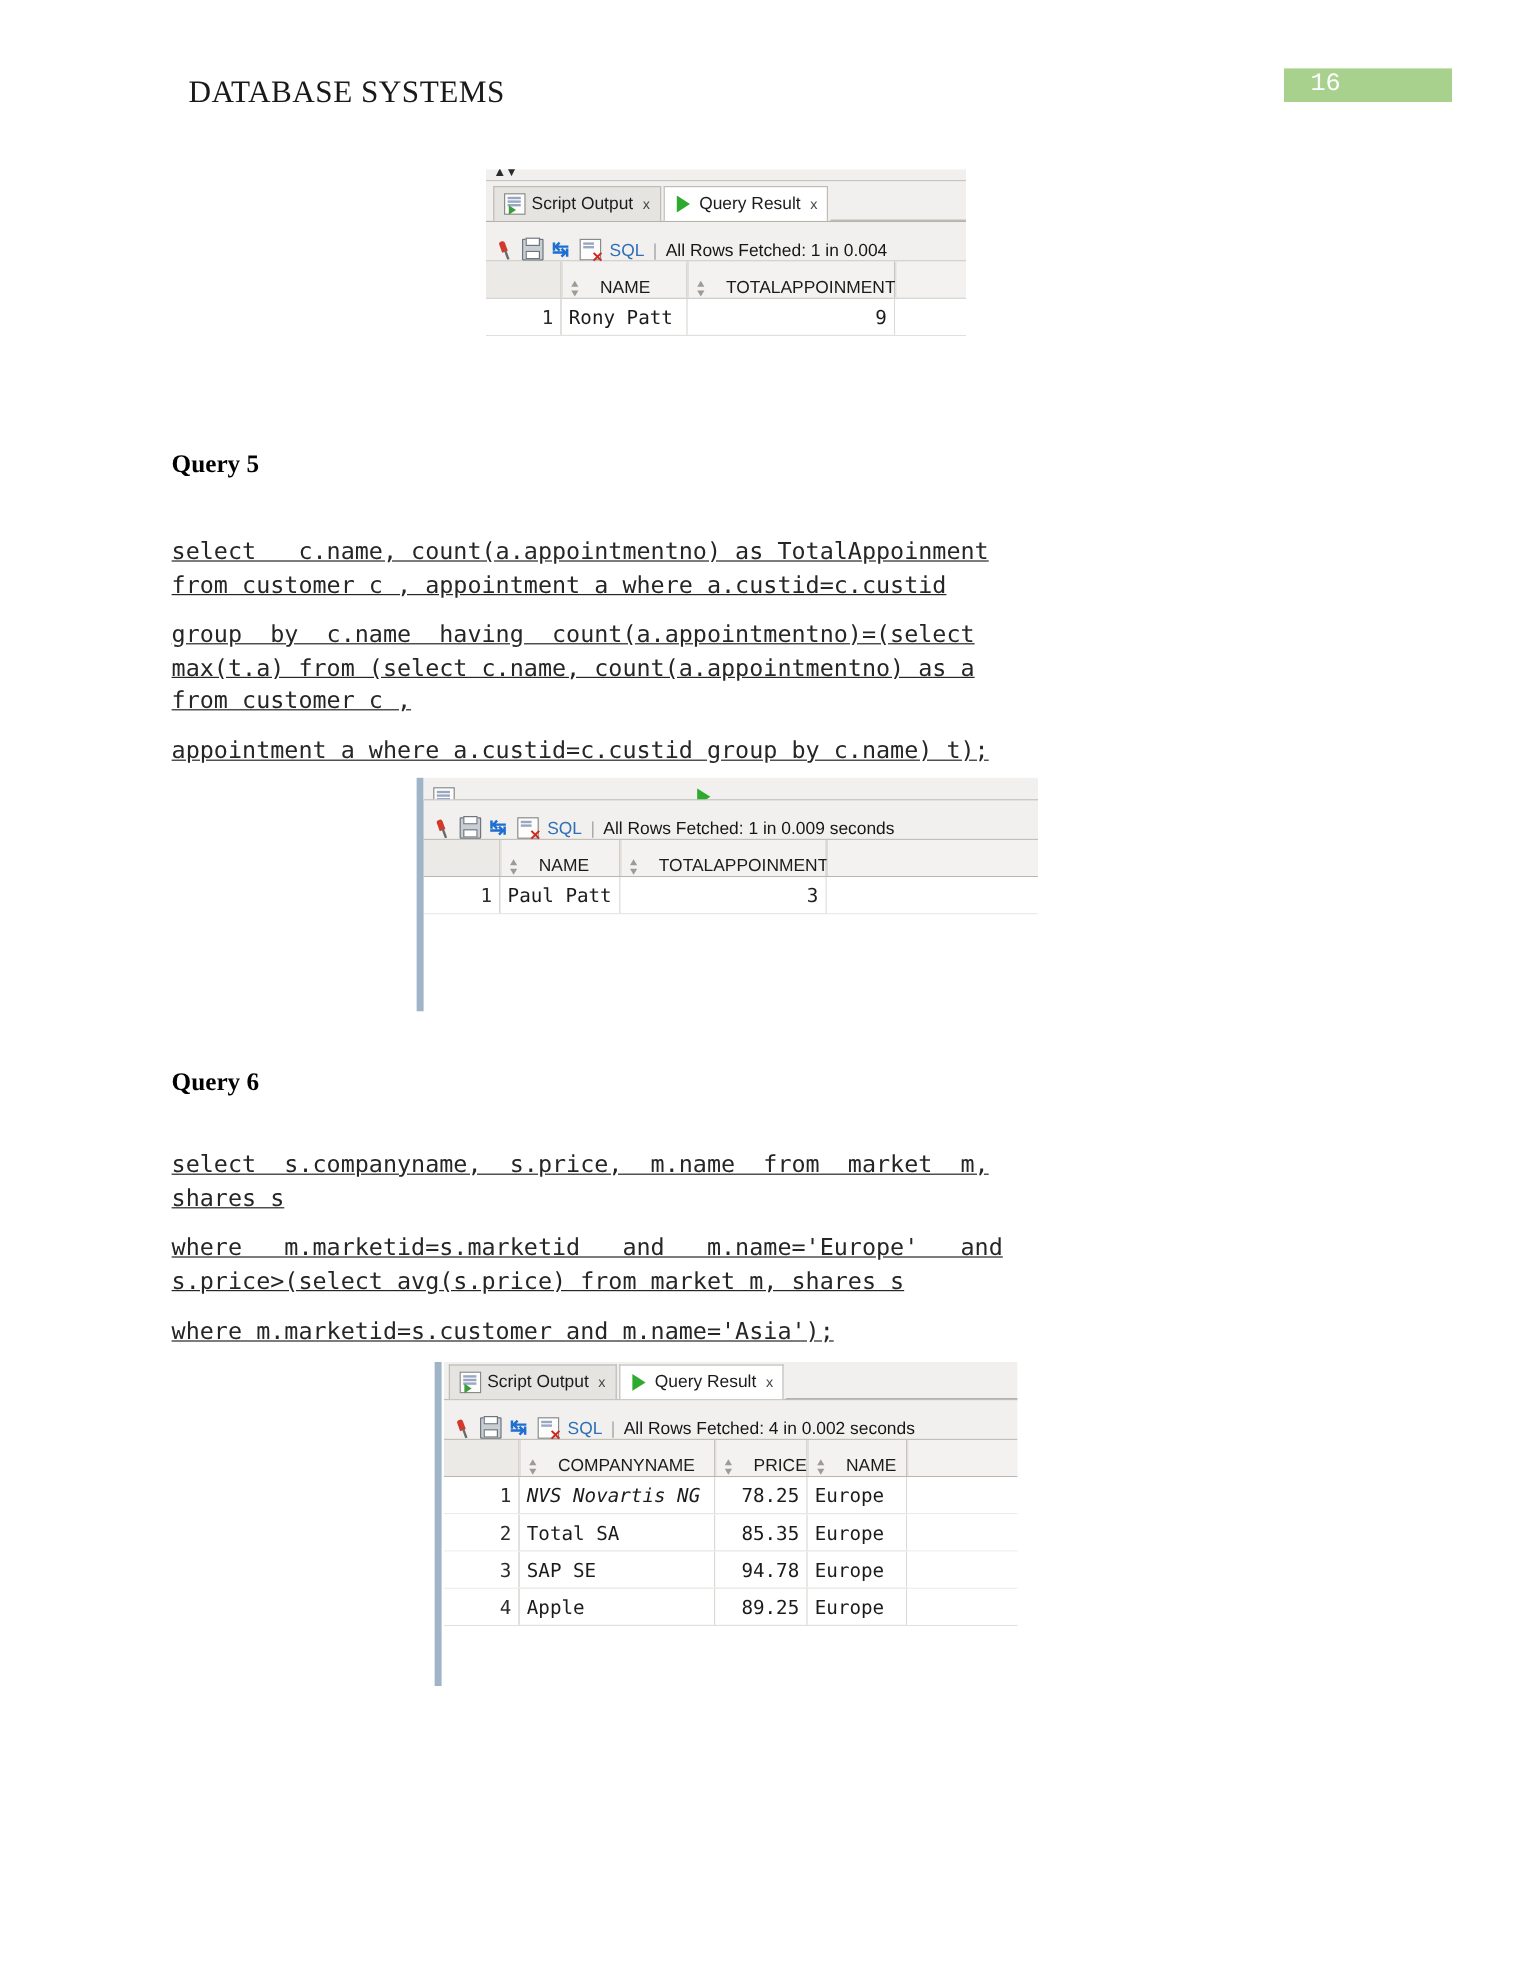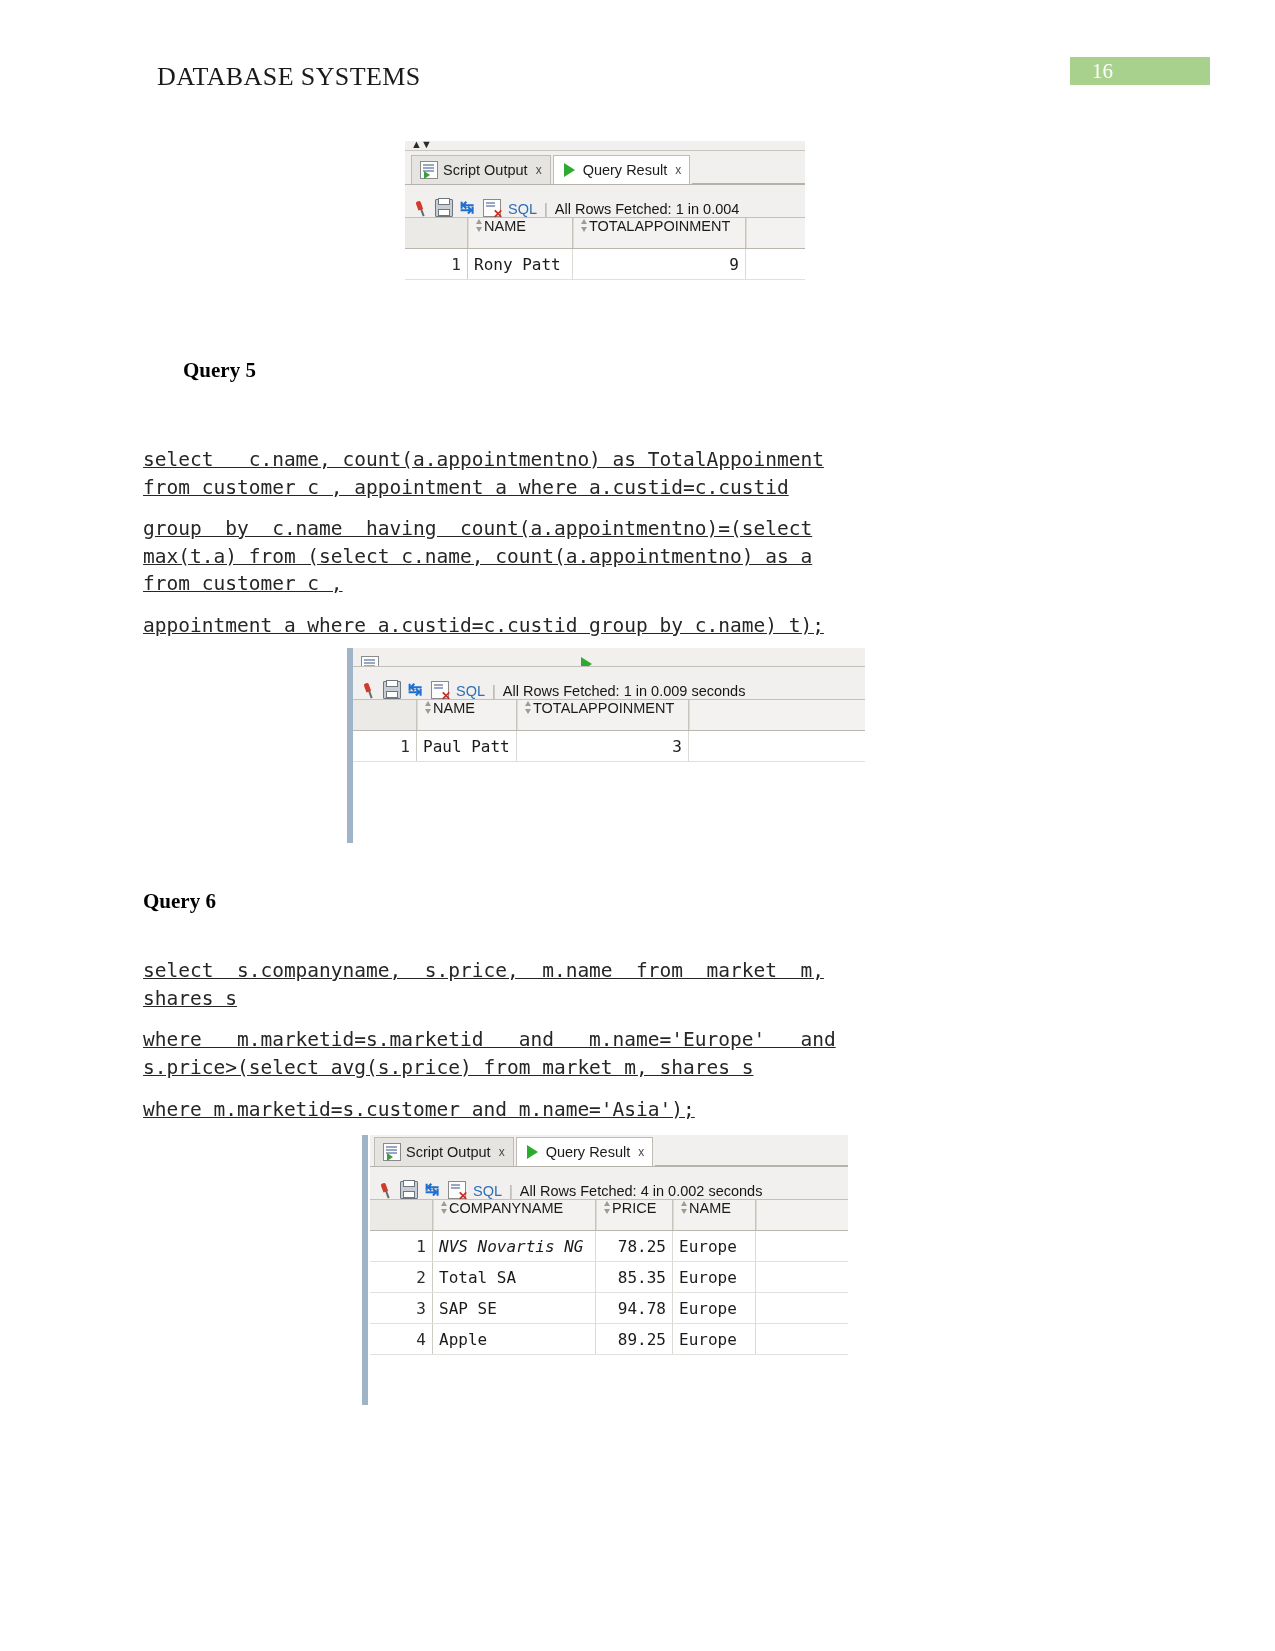--- a/index.html
+++ b/index.html
@@ -17,21 +17,21 @@
     position:absolute; left:157px; top:62px;
     font-family:"Liberation Serif", serif;
     font-size:26px; letter-spacing:0.4px; color:#1a1a1a;
     white-space:nowrap;
   }
   .page-badge {
     position:absolute; left:1070px; top:57px;
     width:140px; height:28px;
     background:#a9d18e;
     color:#ffffff;
-    font-family:Liberation Serif, serif;
+    font-family:Liberation Mono, monospace;
     font-size:21px;
     padding-left:22px; box-sizing:border-box;
     line-height:28px;
   }
 
   
   .section-title {
     position:absolute;
     font-family:"Liberation Serif", serif;
     font-weight:bold; font-size:21px; color:#000;
@@ -143,21 +143,21 @@
   .sp-sep{ color:#a8a8a8; }
   .sp-status{ color:#161616; font-size:14.5px; white-space:nowrap; }
 
   
   .sp-thead{
     display:flex; height:30px;
     background:#f3f2f0;
     border-bottom:1px solid #b9b6b0;
   }
   .sp-th{
-    display:flex; align-items:flex-start; gap:0;
+    display:flex; align-items:flex-end; gap:16px;
     font-size:14.5px; color:#1b1b1b;
     background:#f3f2f0;
     border-right:1px solid #c7c4be;
     border-left:1px solid #dedbd5;
     padding:0 6px;
     box-sizing:border-box;
   }
   .sp-th.rowhdr{ border-left:none; background:#eceae7;}
   .sortglyph{
     display:inline-block; width:9px; height:15px; position:relative; flex:none;
@@ -240,21 +240,21 @@
     <div class="sp-th" style="flex:1;border-right:none;"></div>
   </div>
   <div class="sp-row">
     <div class="sp-td idx" style="width:63px;">1</div>
     <div class="sp-td" style="width:105px;">Rony Patt</div>
     <div class="sp-td num" style="width:173px;">9</div>
     <div class="sp-td sp-blank" style="flex:1;border-right:none;"></div>
   </div>
 </div>
 
-<div class="section-title" style="left:143px; top:358px;margin-left:40px;">Query 5</div>
+<div class="section-title" style="left:143px; top:374px;">Query 5</div>
 
 <div class="code-block" style="left:143px; top:446px;">select   c.name, count(a.appointmentno) as TotalAppoinment
 from customer c , appointment a where a.custid=c.custid</div>
 <div class="code-block" style="left:143px; top:515px;">group  by  c.name  having  count(a.appointmentno)=(select
 max(t.a) from (select c.name, count(a.appointmentno) as a
 from customer c ,</div>
 <div class="code-block" style="left:143px; top:612px;">appointment a where a.custid=c.custid group by c.name) t);</div>
 
 <div class="sqlpanel" style="left:347px; top:648px; width:518px; height:195px;">
   <div class="sp-leftbar"></div>

